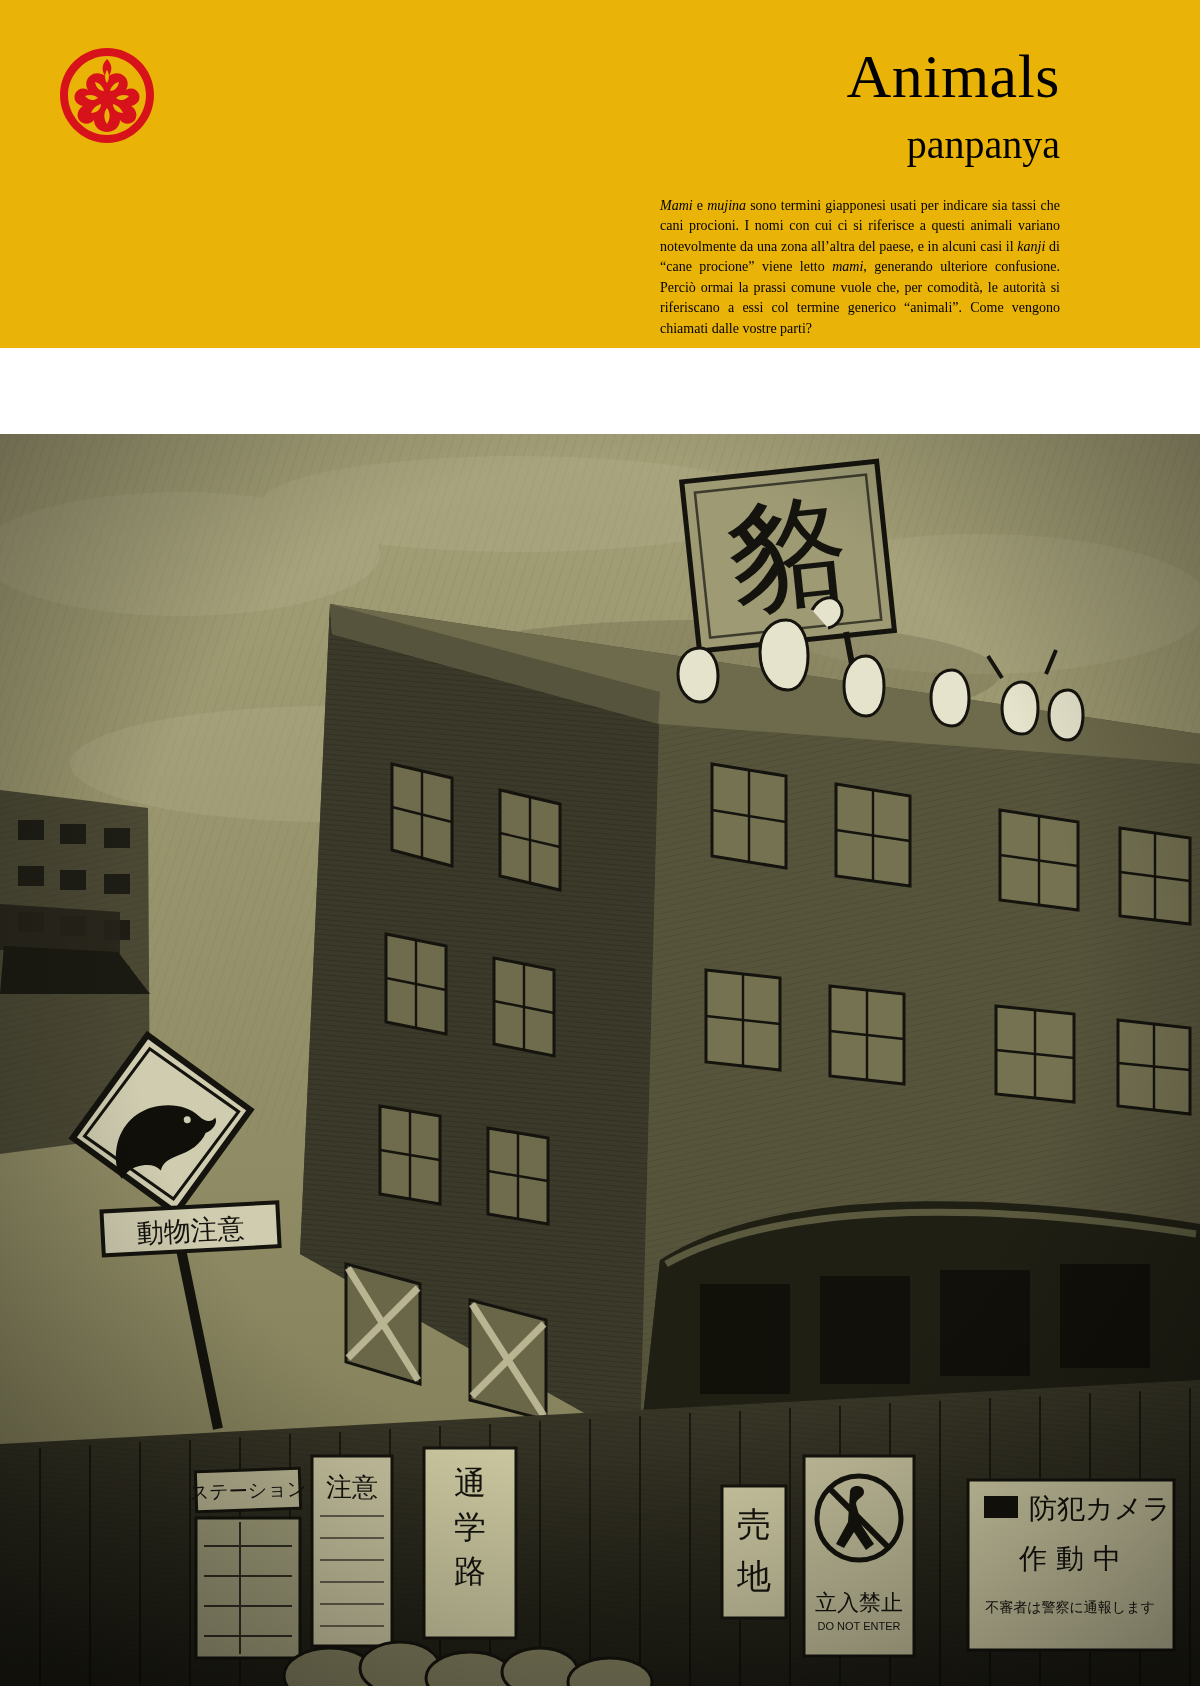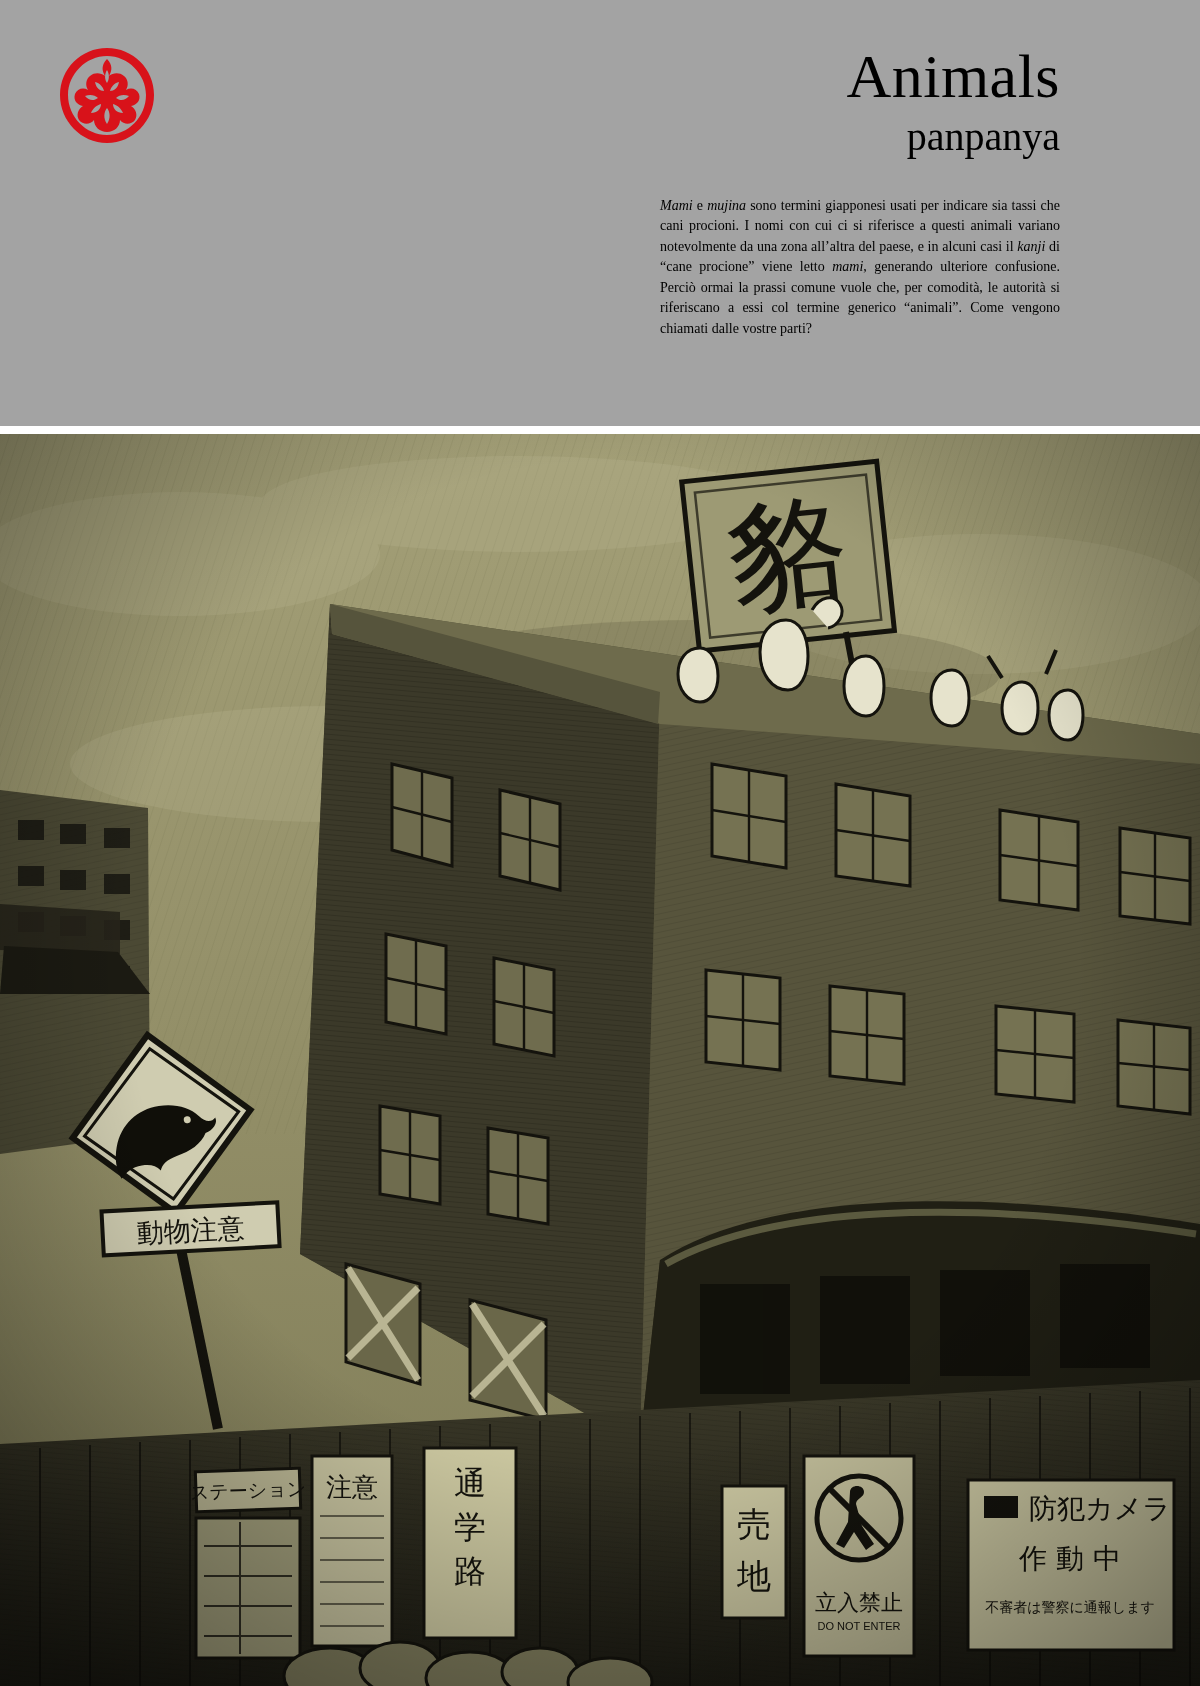--- a/index.html
+++ b/index.html
@@ -13,22 +13,22 @@
     position: relative;
     overflow: hidden;
     font-family: "Liberation Serif", serif;
   }
 
   
   .header {
     position: absolute;
     left: 0; top: 0;
     width: 1200px;
-    height: 426px;
-    background: #a3a3a3;
+    height: 348px;
+    background: #eab308;
   }
 
   .logo {
     position: absolute;
     left: 57px;
     top: 46px;
     width: 100px;
     height: 100px;
   }
   .logo svg { display: block; }
@@ -48,21 +48,21 @@
     color: #000000;
     font-weight: 400;
     margin: 0;
   }
   .book-author {
     font-family: "Liberation Serif", serif;
     font-size: 40px;
     line-height: 1.05;
     color: #000000;
     font-weight: 400;
-    margin: 8px 0 0 0;
+    margin: 16px 0 0 0;
   }
 
   .blurb {
     position: absolute;
     right: 140px;
     top: 196px;
     width: 400px;
     text-align: justify;
     text-align-last: left;
     font-family: "Liberation Serif", serif;

